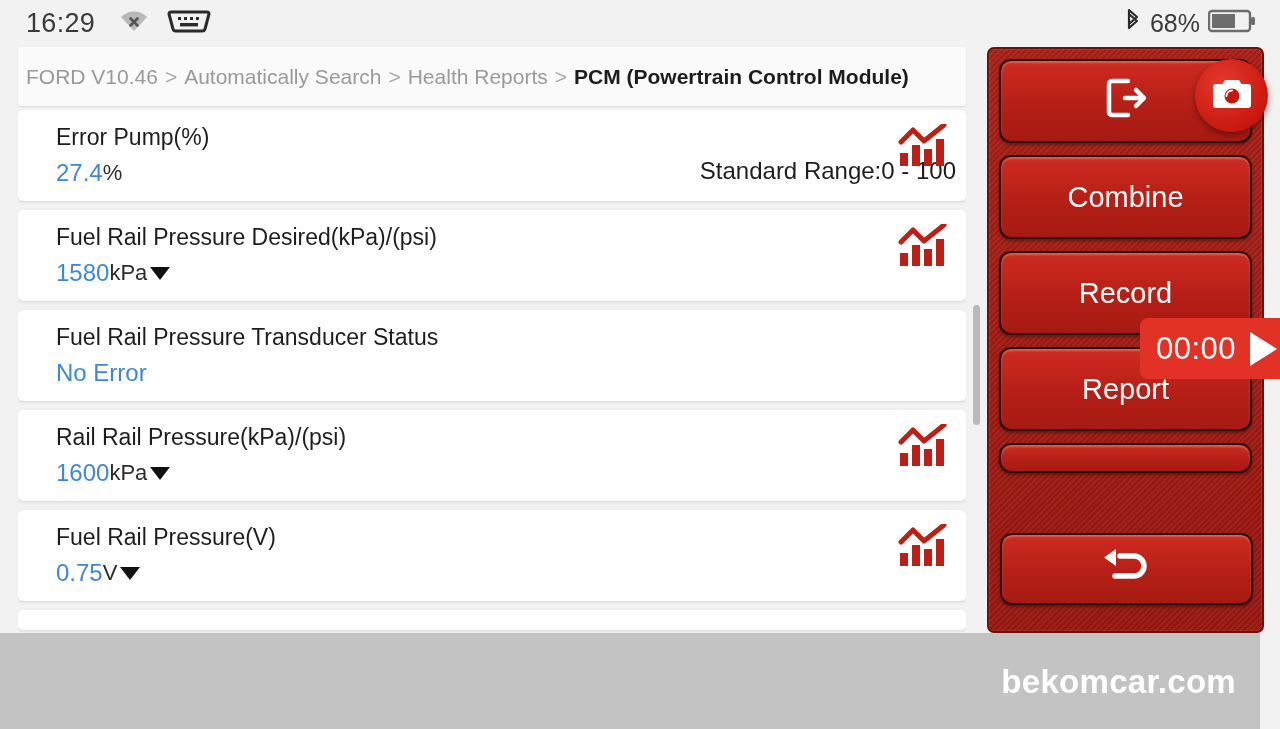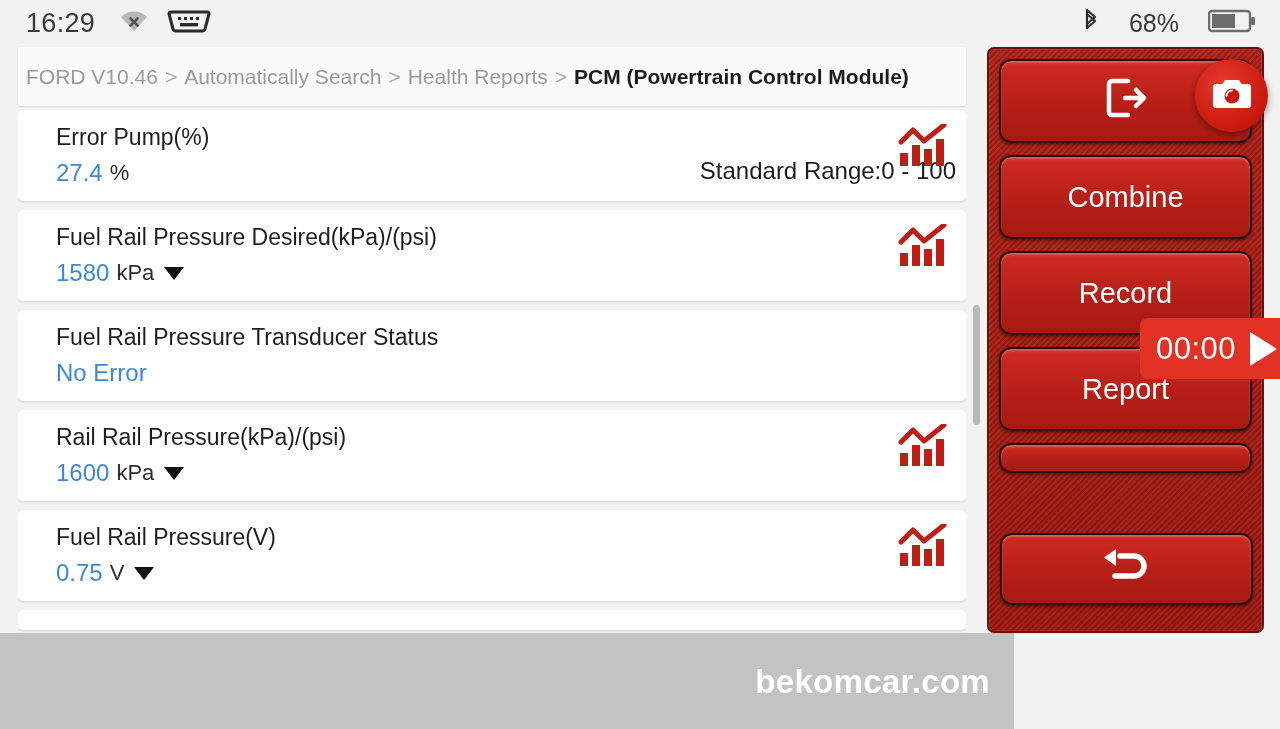--- a/index.html
+++ b/index.html
@@ -13,21 +13,21 @@
 
   
   .statusbar {
     position: absolute; top: 0; left: 0; width: 1280px; height: 46px;
     background: #f2f2f2; display: flex; align-items: center;
   }
   .sb-clock {
     margin-left: 26px; font-size: 27px; color: #3a3a3a; letter-spacing: .3px;
   }
   .sb-left-icons { display: flex; align-items: center; gap: 18px; margin-left: 24px; }
-  .sb-right { margin-left: auto; display: flex; align-items: center; gap: 29px; margin-right: 24px; }
+  .sb-right { margin-left: auto; display: flex; align-items: center; gap: 8px; margin-right: 24px; }
   .sb-battery-text { font-size: 25px; color: #3a3a3a; }
 
   
   .breadcrumb {
     position: absolute; left: 18px; top: 47px; width: 948px; height: 59px;
     background: #fafafa; border-radius: 3px;
     display: flex; align-items: center; padding-left: 8px;
     box-shadow: 0 1px 2px rgba(0,0,0,.10);
   }
   .crumb { font-size: 21px; color: #9a9a9a; white-space: nowrap; }
@@ -36,21 +36,21 @@
 
   
   .list { position: absolute; left: 18px; top: 110px; width: 948px; height: 523px; overflow: hidden; }
   .card {
     position: relative; background: #ffffff; border-radius: 5px;
     height: 91px; margin-bottom: 9px; padding: 12px 20px 0 38px;
     box-shadow: 0 1px 3px rgba(0,0,0,.13);
   }
   .card.partial { height: 20px; padding: 0; }
   .card-name { font-size: 23px; color: #1d1d1d; line-height: 30px; }
-  .card-valrow { display: flex; align-items: center; gap: 7px; margin-top: 7px; }
+  .card-valrow { display: flex; align-items: center; margin-top: 7px; }
   .card-value { font-size: 24px; color: #3f87d6; }
   .card-unit { font-size: 22px; color: #2b2b2b; }
   .caret-down {
     width: 0; height: 0; border-left: 10px solid transparent; border-right: 10px solid transparent;
     border-top: 13px solid #111; margin-left: 3px;
   }
   .card-range {
     position: absolute; right: 10px; bottom: 16px; font-size: 24px; color: #1d1d1d;
   }
   .chart-icon { position: absolute; right: 18px; top: 14px; width: 50px; height: 44px; }
@@ -100,21 +100,21 @@
   .back-btn {
     position: absolute; left: 1000px; top: 533px; width: 253px; height: 72px;
     background: linear-gradient(180deg, #cf2b20 0%, #b51f17 55%, #a61a12 100%);
     border: 2px solid #2a0a07; border-radius: 12px;
     display: flex; align-items: center; justify-content: center;
     box-shadow: inset 0 2px 2px rgba(255,255,255,.25), 0 2px 3px rgba(0,0,0,.35);
   }
 
   
   .bottombar {
-    position: absolute; left: 0; top: 633px; width: 1014px; height: 96px; background: #c3c3c3;
+    position: absolute; left: 0; top: 633px; width: 1260px; height: 96px; background: #c3c3c3;
   }
   .watermark {
     position: absolute; right: 24px; top: 30px;
     color: #fff; font-size: 33px; font-weight: bold; letter-spacing: .3px;
   }
   .scroll-thumb {
     position: absolute; left: 973px; top: 305px; width: 7px; height: 120px;
     background: #b9b9b9; border-radius: 4px;
   }
 </style>

